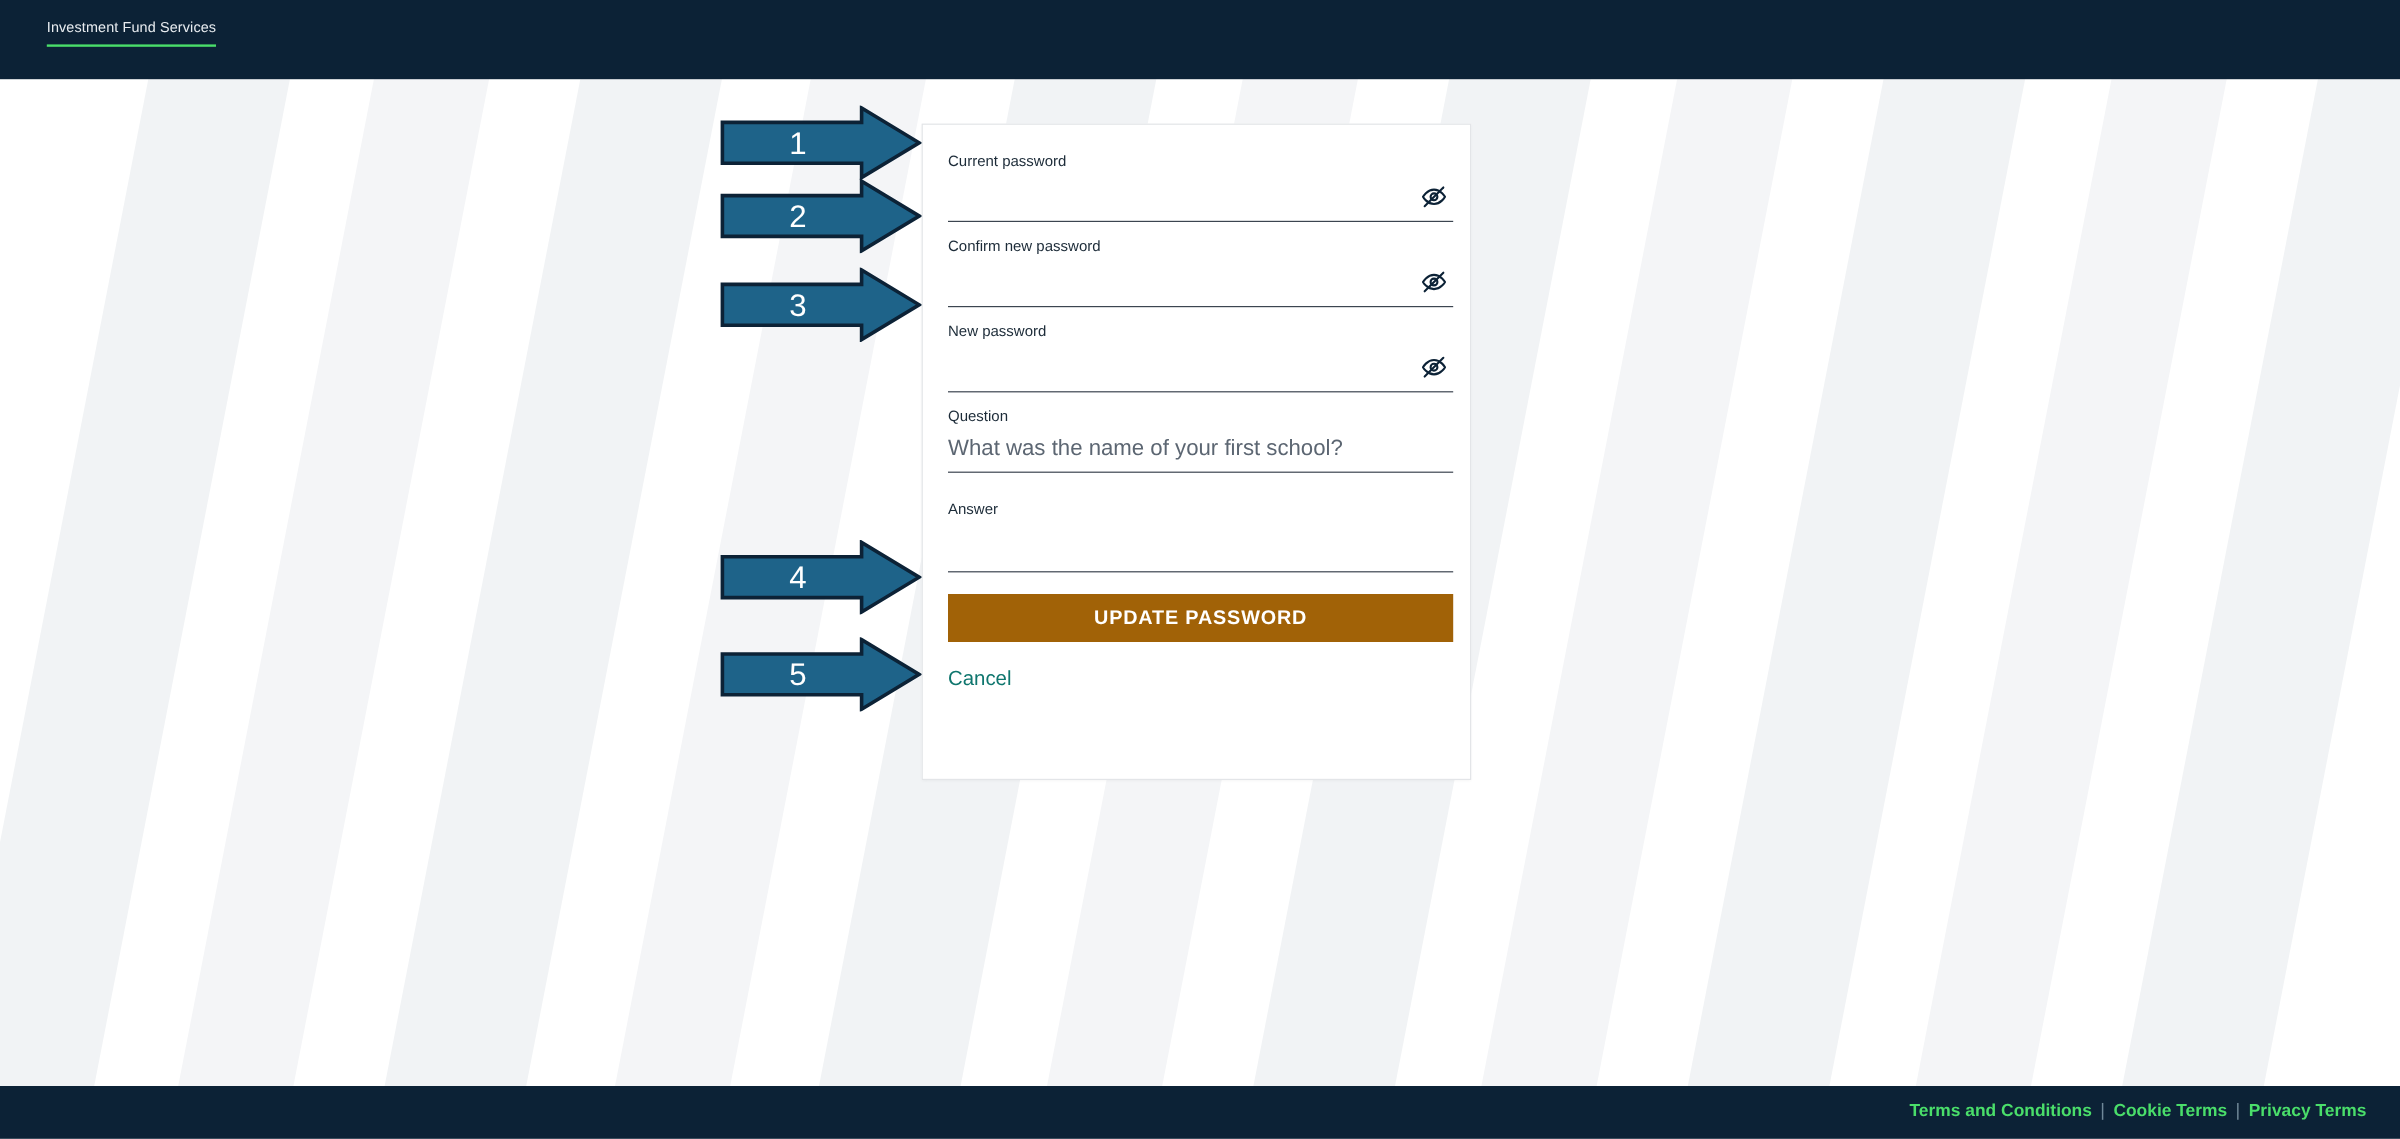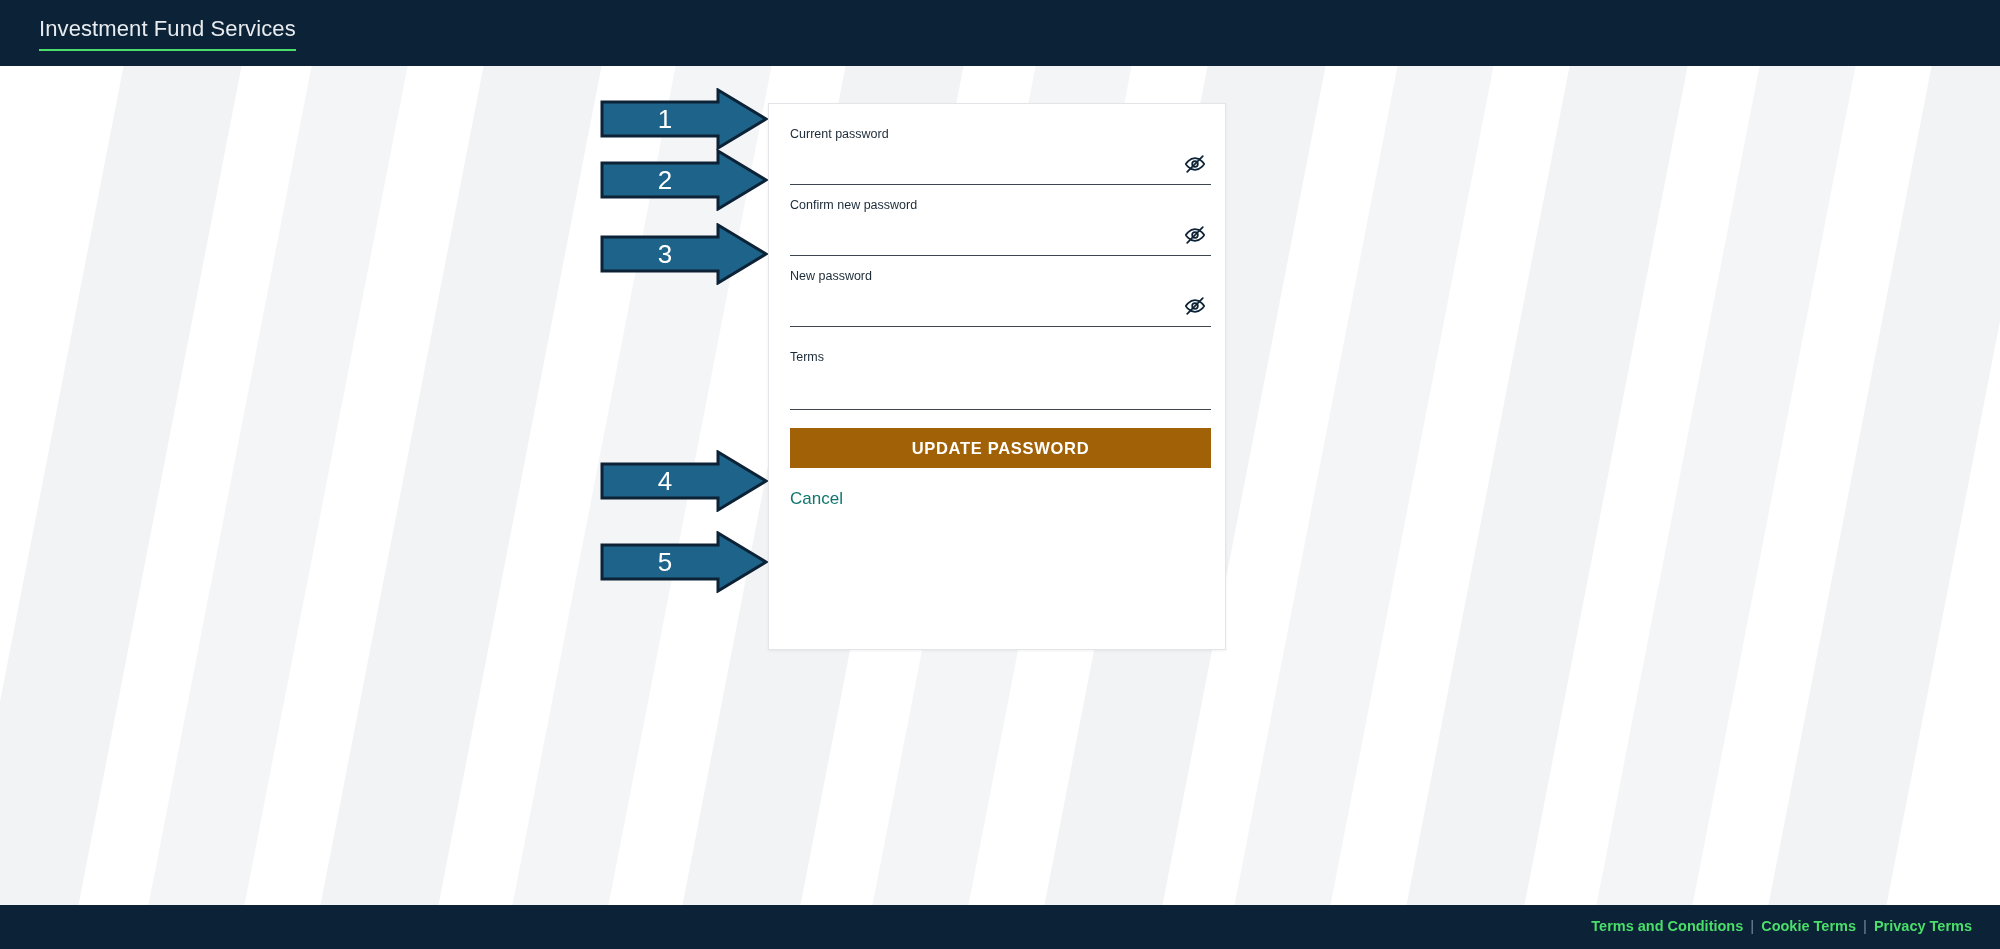--- a/index.html
+++ b/index.html
@@ -47,21 +47,21 @@
     width: 2000px;
     height: 66px;
     background: #0c2236;
     z-index: 10;
   }
   .brand {
     position: absolute;
     left: 39px;
     top: 16px;
     color: #e8ecf0;
-    font-size: 22px;
+    font-size: 12px;
     letter-spacing: 0.1px;
     padding-bottom: 7px;
     border-bottom: 2.5px solid #4ade6a;
     display: inline-block;
     white-space: nowrap;
   }
 
   
   .footer {
     position: absolute;
@@ -267,23 +267,29 @@
         <button class="eye-btn">
           <svg width="22" height="22" viewBox="0 0 24 24" fill="none" stroke="#0c2236" stroke-width="1.9" stroke-linecap="round" stroke-linejoin="round">
             <path d="M2 12s3.6-6.5 10-6.5S22 12 22 12s-3.6 6.5-10 6.5S2 12 2 12z"></path>
             <circle cx="12" cy="12" r="3.1"></circle>
             <line x1="3.5" y1="20.5" x2="20.5" y2="3.5"></line>
           </svg>
         </button>
       </div>
     </div>
 
+    <div class="field q">
+      <div class="field-label">Question</div>
+      <div class="field-line">
+        <div class="field-value">What was the name of your first school?</div>
+      </div>
+    </div>
 
     <div class="field answer">
-      <div class="field-label">Terms</div>
+      <div class="field-label">Answer</div>
       <div class="field-line">
         <input class="field-input" type="text" placeholder="" style="">
       </div>
     </div>
 
     <button class="update-btn">UPDATE PASSWORD</button>
     <a class="cancel-link">Cancel</a>
 
   </div>
 </div>

